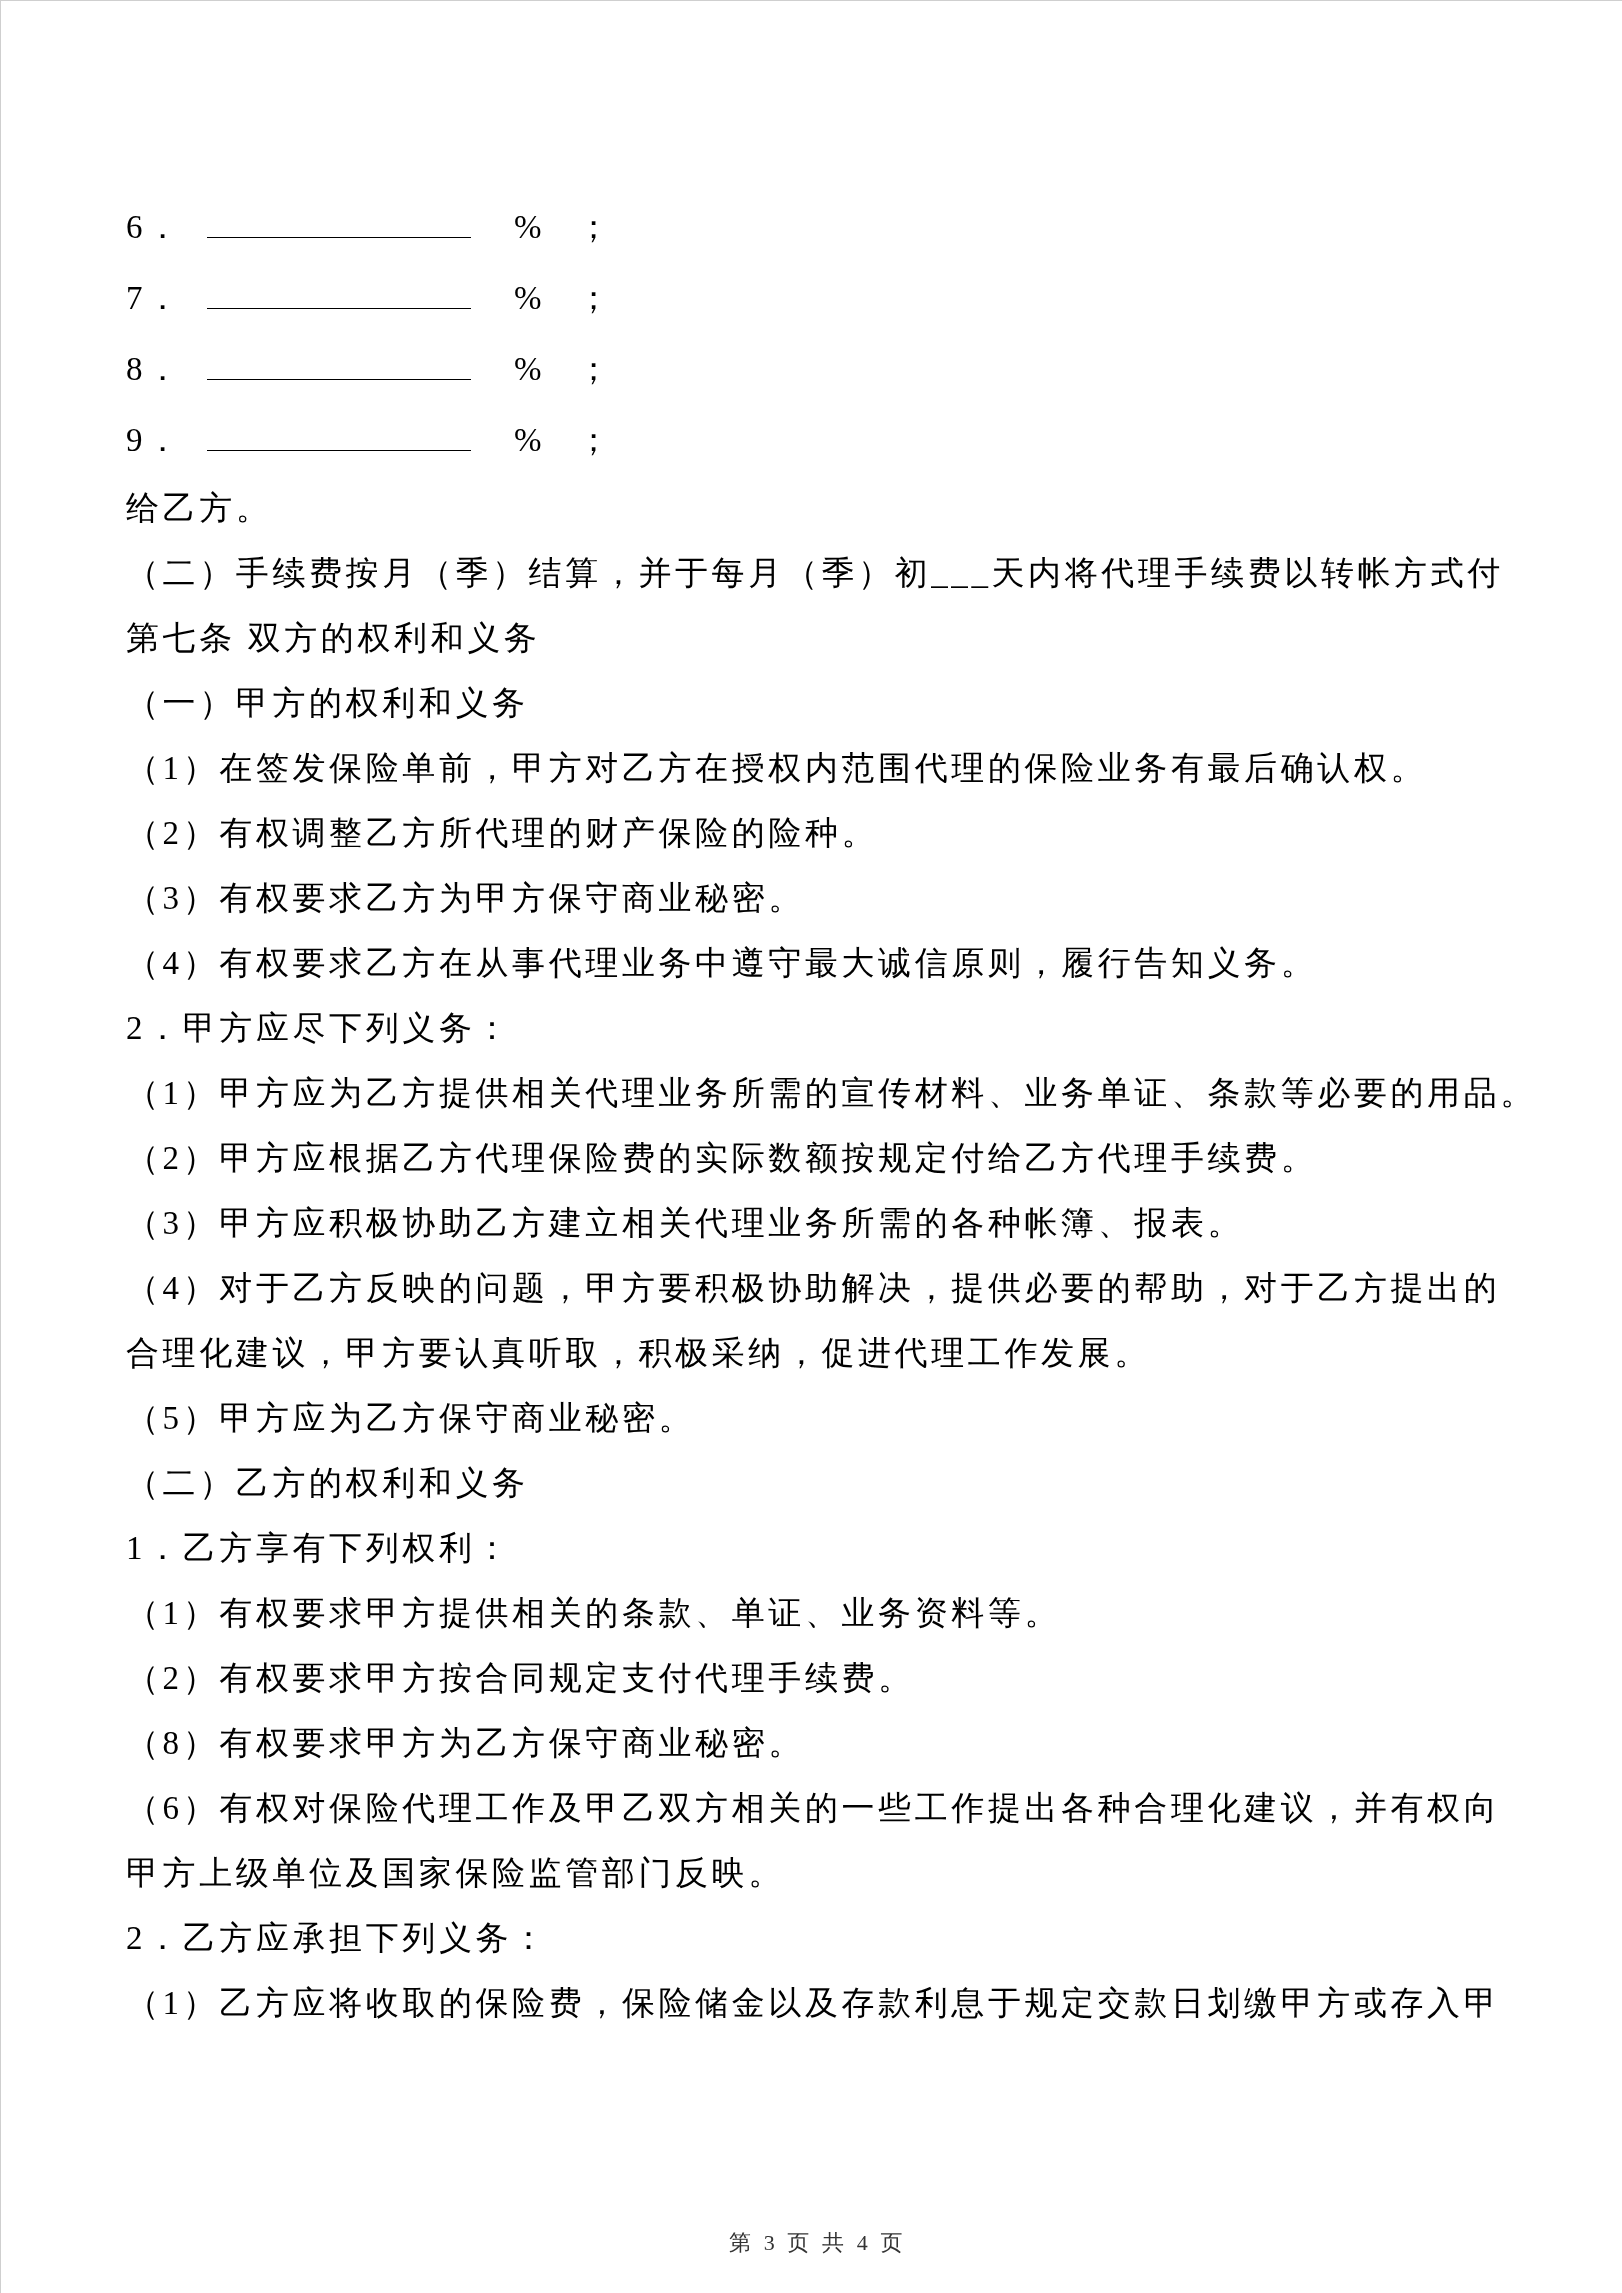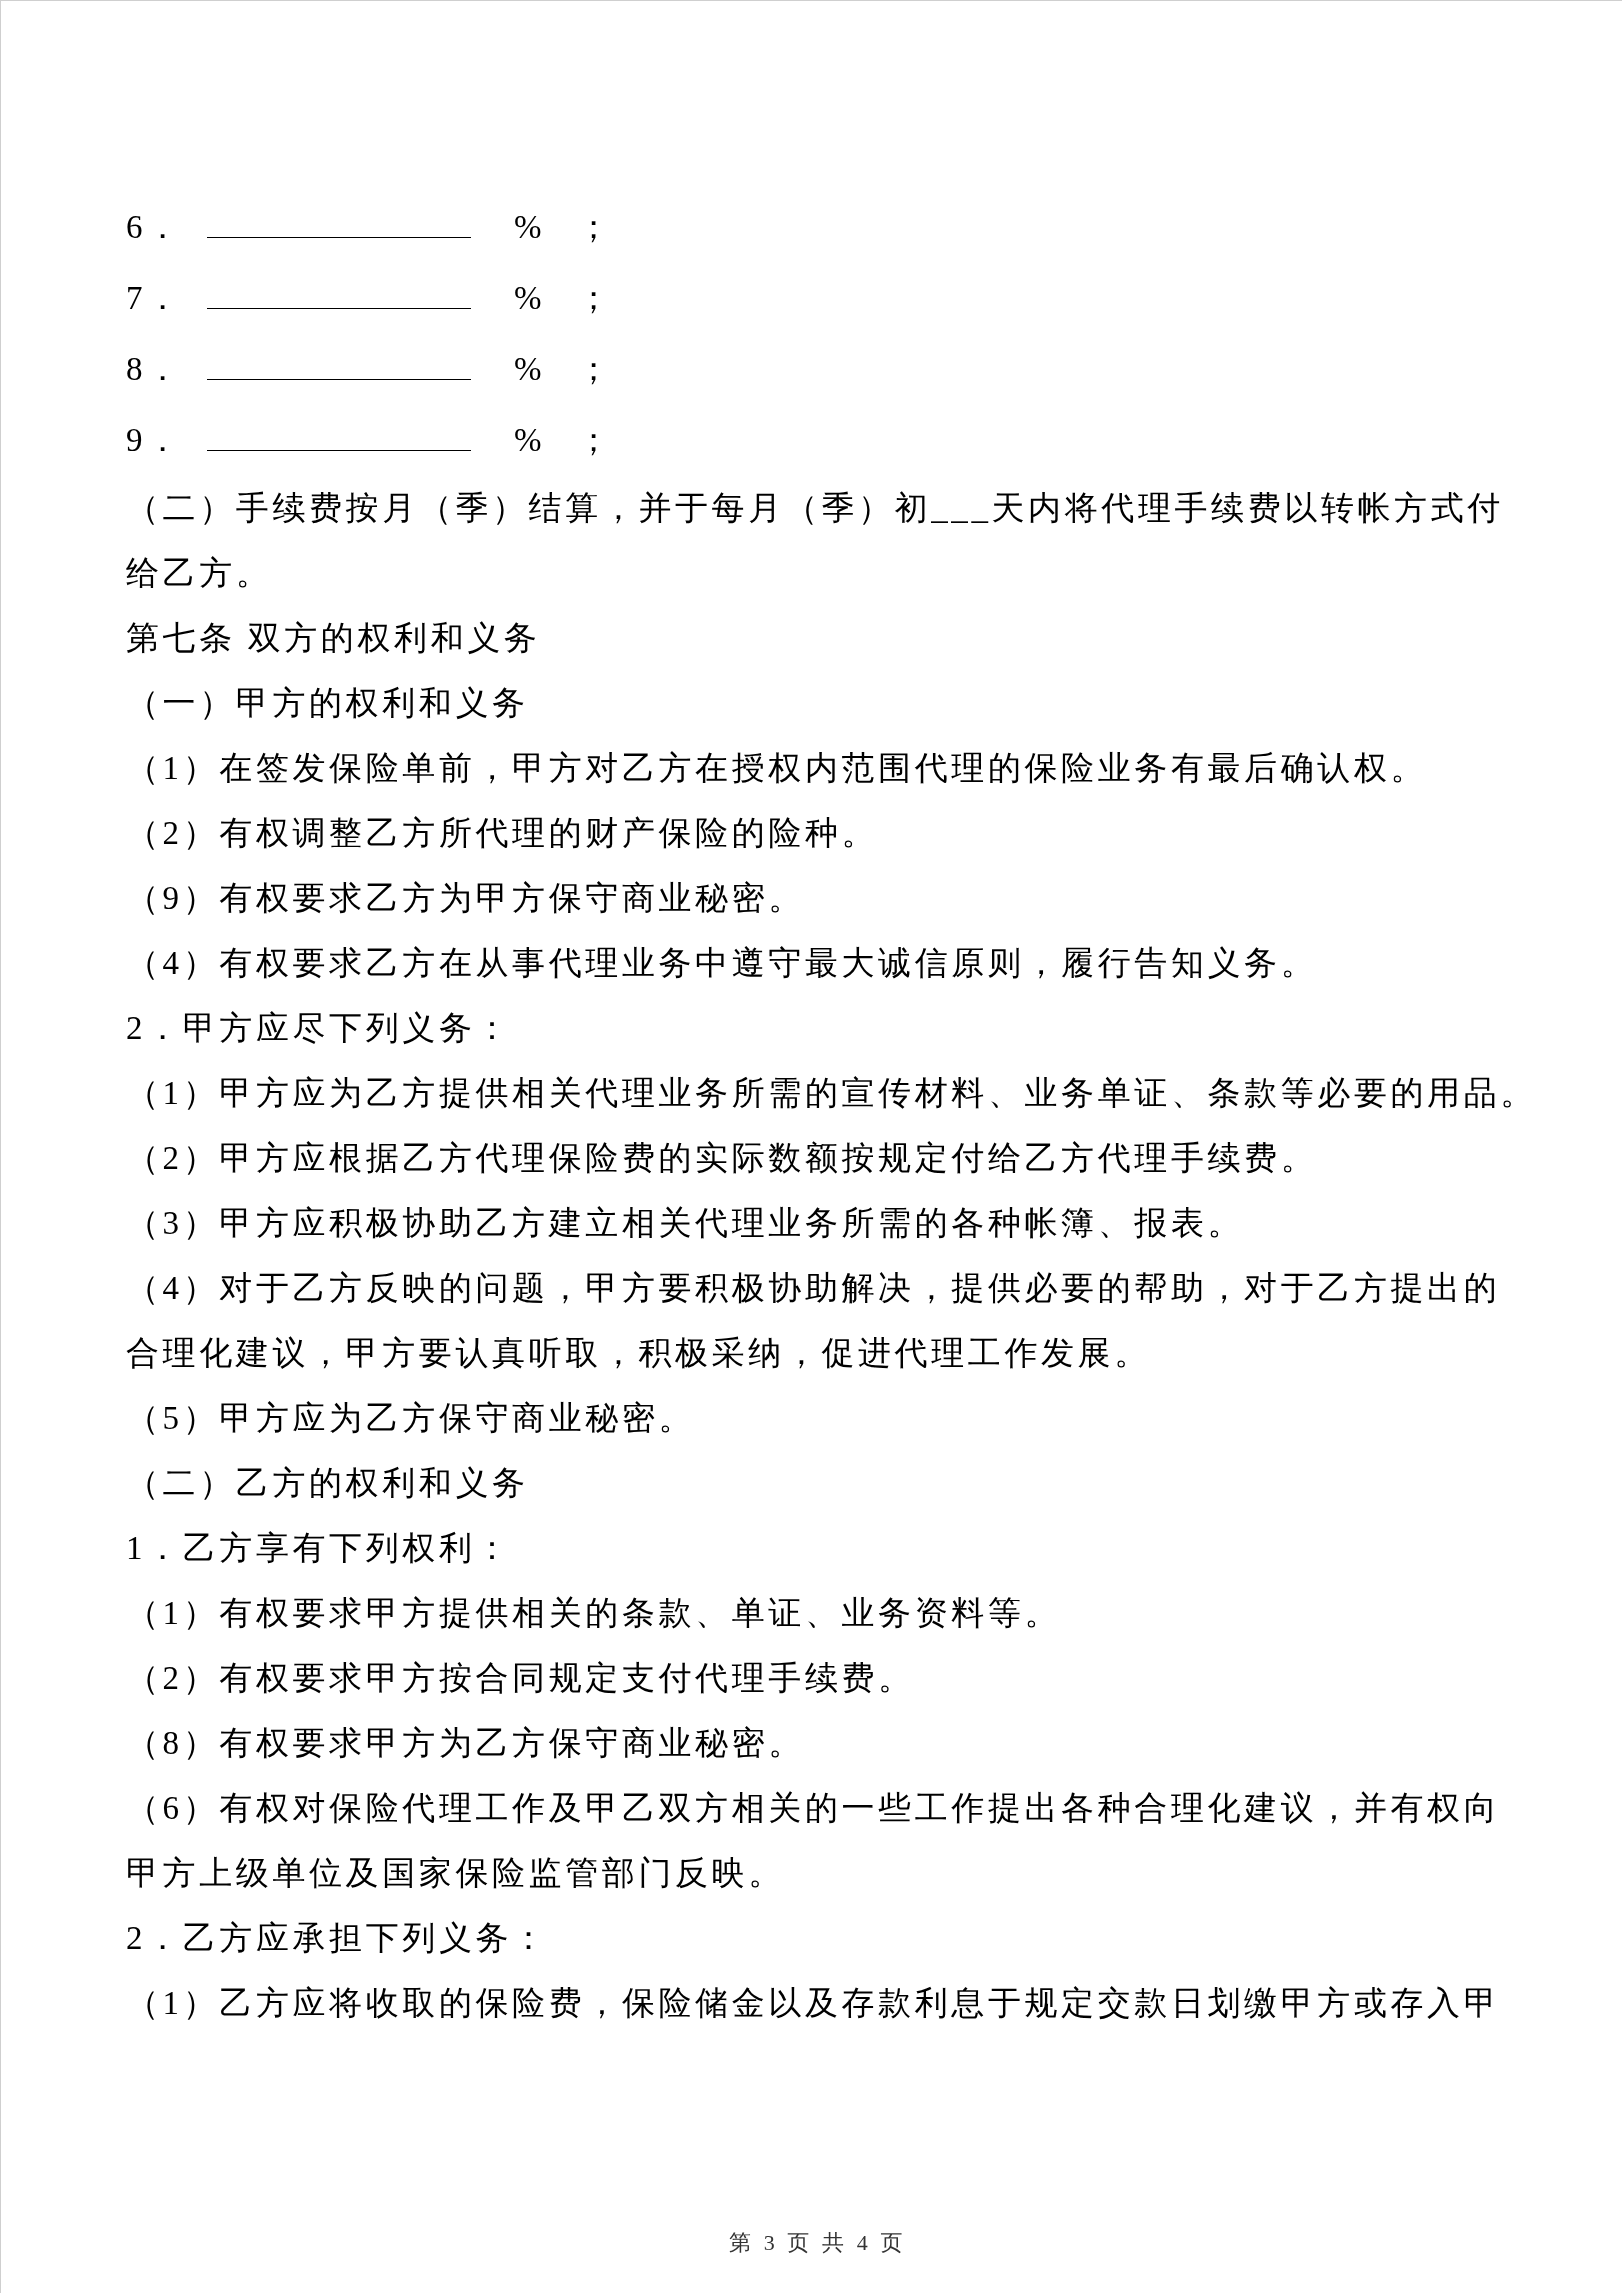--- a/index.html
+++ b/index.html
@@ -91,34 +91,34 @@
   </div>
 
   <div class="line blank-line">
     <span class="num">9．</span>
     <span class="blank"></span>
     <span class="percent">%</span>
     <span class="punct">；</span>
   </div>
 
 
+  <div class="line para-line">给乙方。</div>
+
   <div class="line para-line">（二）手续费按月（季）结算，并于每月（季）初___天内将代理手续费以转帐方式付</div>
-
-  <div class="line para-line">给乙方。</div>
 
   <div class="line para-line">第七条 双方的权利和义务</div>
 
   <div class="line para-line">（一）甲方的权利和义务</div>
 
 
   <div class="line para-line">（1）在签发保险单前，甲方对乙方在授权内范围代理的保险业务有最后确认权。</div>
 
   <div class="line para-line">（2）有权调整乙方所代理的财产保险的险种。</div>
 
-  <div class="line para-line">（9）有权要求乙方为甲方保守商业秘密。</div>
+  <div class="line para-line">（3）有权要求乙方为甲方保守商业秘密。</div>
 
   <div class="line para-line">（4）有权要求乙方在从事代理业务中遵守最大诚信原则，履行告知义务。</div>
 
   <div class="line para-line">2．甲方应尽下列义务：</div>
 
   <div class="line para-line">（1）甲方应为乙方提供相关代理业务所需的宣传材料、业务单证、条款等必要的用品。</div>
 
   <div class="line para-line">（2）甲方应根据乙方代理保险费的实际数额按规定付给乙方代理手续费。</div>
 
   <div class="line para-line">（3）甲方应积极协助乙方建立相关代理业务所需的各种帐簿、报表。</div>

